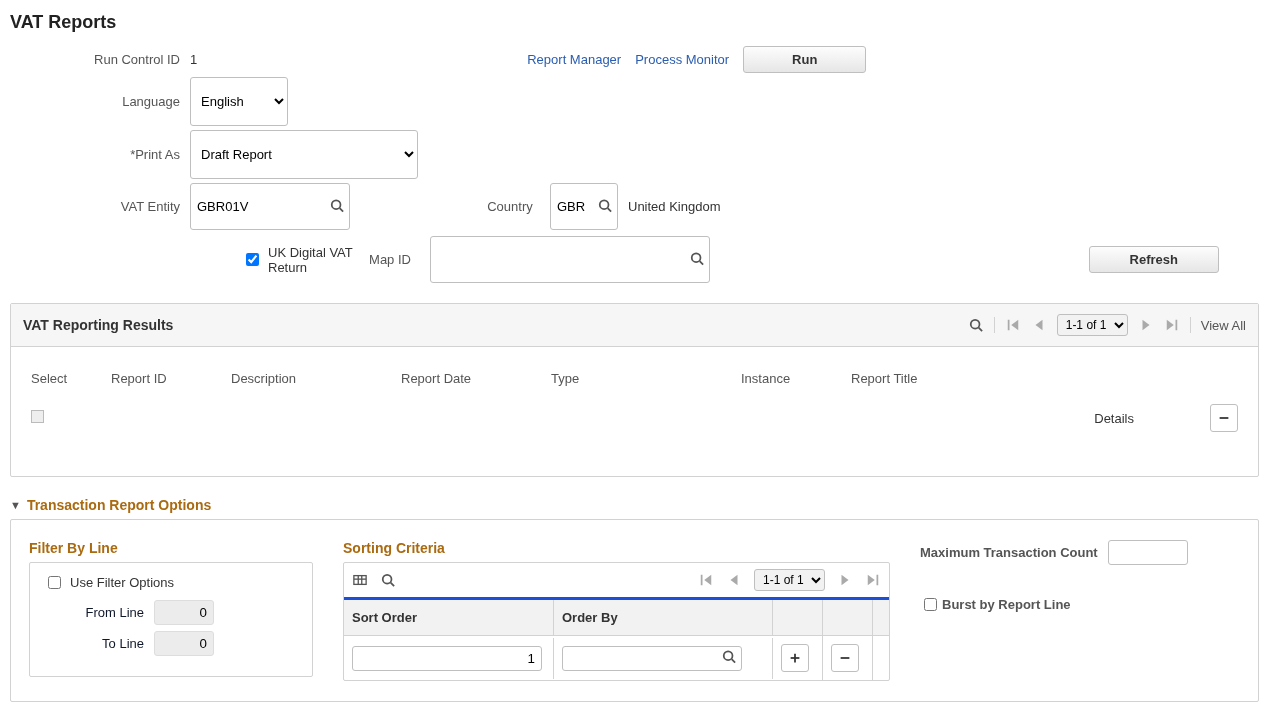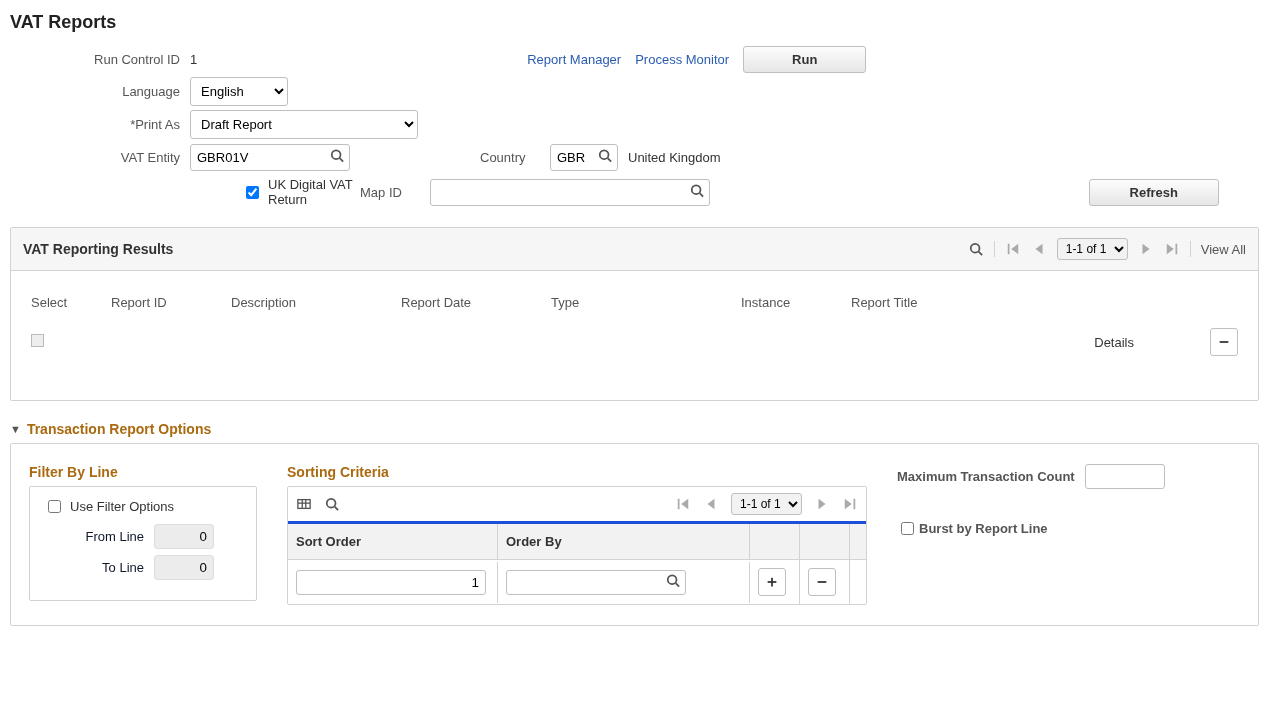--- a/index.html
+++ b/index.html
@@ -32,21 +32,21 @@
     cursor: pointer;
     font-family: inherit;
     font-size: 13px;
     color: #333;
   }
   .btn-wide { padding: 5px 48px; }
   
   select, input[type=text] {
     border: 1px solid #bfbfbf;
     border-radius: 3px;
-    padding: 5px 6px;
+    padding: 15px 6px;
     font-family: inherit;
     font-size: 13px;
     background: #fff;
   }
   select.lang { width: 98px; }
   select.printas { width: 228px; }
   input.vatent { width: 160px; padding-right: 28px; }
   input.country { width: 45px; padding-right: 2px; }
   input.mapid { width: 280px; padding-right: 28px; }
   
@@ -56,21 +56,21 @@
     cursor: pointer; color: #555;
   }
   
   .chk-row { display: flex; align-items: center; gap: 6px; color: #333; font-size: 13px; }
   
   .sec-row-vat-country { display:flex; align-items:center; }
   .sec-row-vat-country .group1 { display:flex; align-items:center; }
   .sec-row-vat-country .spacer1 { width: 130px; }
   .sec-row-vat-country .group2 { display:flex; align-items:center; }
   .country-name { margin-left: 10px; color: #333; }
-  .lbl2 { width: 70px; text-align:left; padding-right:10px; color:#555; font-size:13px; }
+  .lbl2 { width: 70px; text-align:center; padding-right:10px; color:#555; font-size:13px; }
   
   .sec-row-uk-map-refresh { display:flex; align-items:center; margin-top:6px;}
   .uk-chk-col { width: 310px; padding-left: 192px; }
   .map-col { display:flex; align-items:center; }
   .refresh-col { margin-left: auto; padding-right: 40px; }
   
   
   .panel { border: 1px solid #d2d2d2; border-radius: 2px; margin-top: 20px; }
   .panel-head {
     background: #f6f6f6;
@@ -109,21 +109,21 @@
   
   
   .section-toggle { display:flex; align-items:center; gap:6px; margin-top: 20px; cursor:pointer;}
   .section-toggle .tri { color:#555; font-size:11px;}
   .section-toggle .sec-title { color: #aa6a10; font-weight: bold; font-size: 14px;}
   
   .opts-panel { border:1px solid #d2d2d2; border-radius:2px; margin-top:6px; padding: 20px 18px; display:flex; gap: 30px; align-items:flex-start; }
   
   .filter-box { }
   .filter-title { color:#aa6a10; font-weight:bold; font-size:14px; margin-bottom:6px; }
-  .filter-inner { border:1px solid #d2d2d2; border-radius:2px; padding: 10px 14px 14px 14px; width: 228px;}
+  .filter-inner { border:1px solid #d2d2d2; border-radius:2px; padding: 10px 14px 14px 14px; width: 284px;}
   .filter-inner .chk-row { margin-bottom:8px; }
   .num-row { display:flex; align-items:center; margin:6px 0;}
   .num-row label { width:110px; text-align:right; padding-right:10px; color:#0f172a;}
   .num-input { width:60px; border:1px solid #ddd; background:#ececec; border-radius:3px; padding:4px 6px; text-align:right; }
   
   .sort-box { flex:1; max-width: 580px; }
   .sort-title { color:#aa6a10; font-weight:bold; font-size:14px; margin-bottom:6px; }
   .sort-grid { border:1px solid #d2d2d2; border-radius:2px;}
   .sort-toolbar { display:flex; align-items:center; padding:6px 8px; gap:12px; color:#888; }
   .sort-toolbar .spacer { flex:1; }

